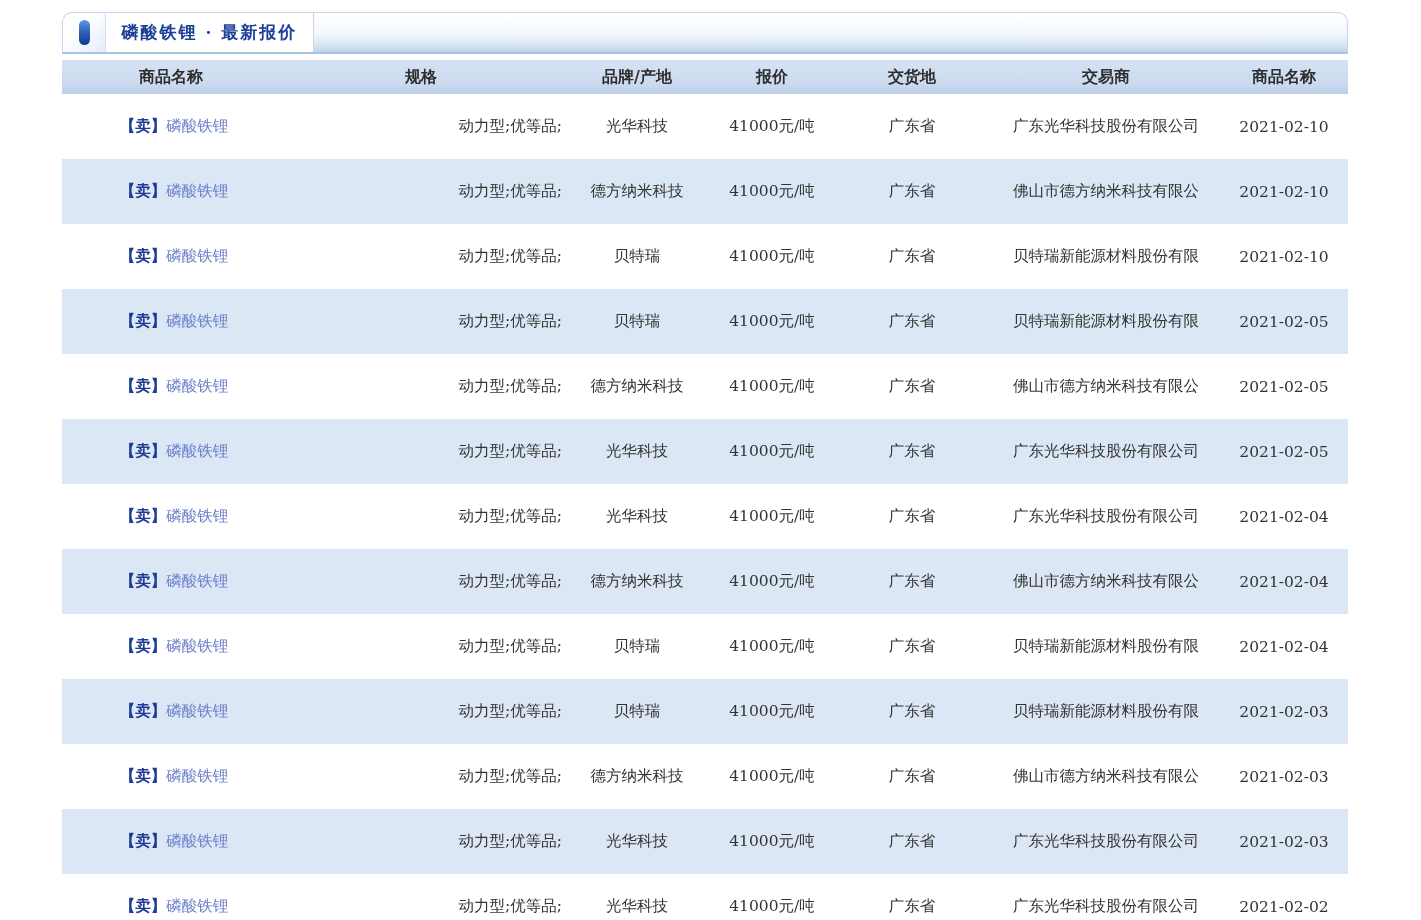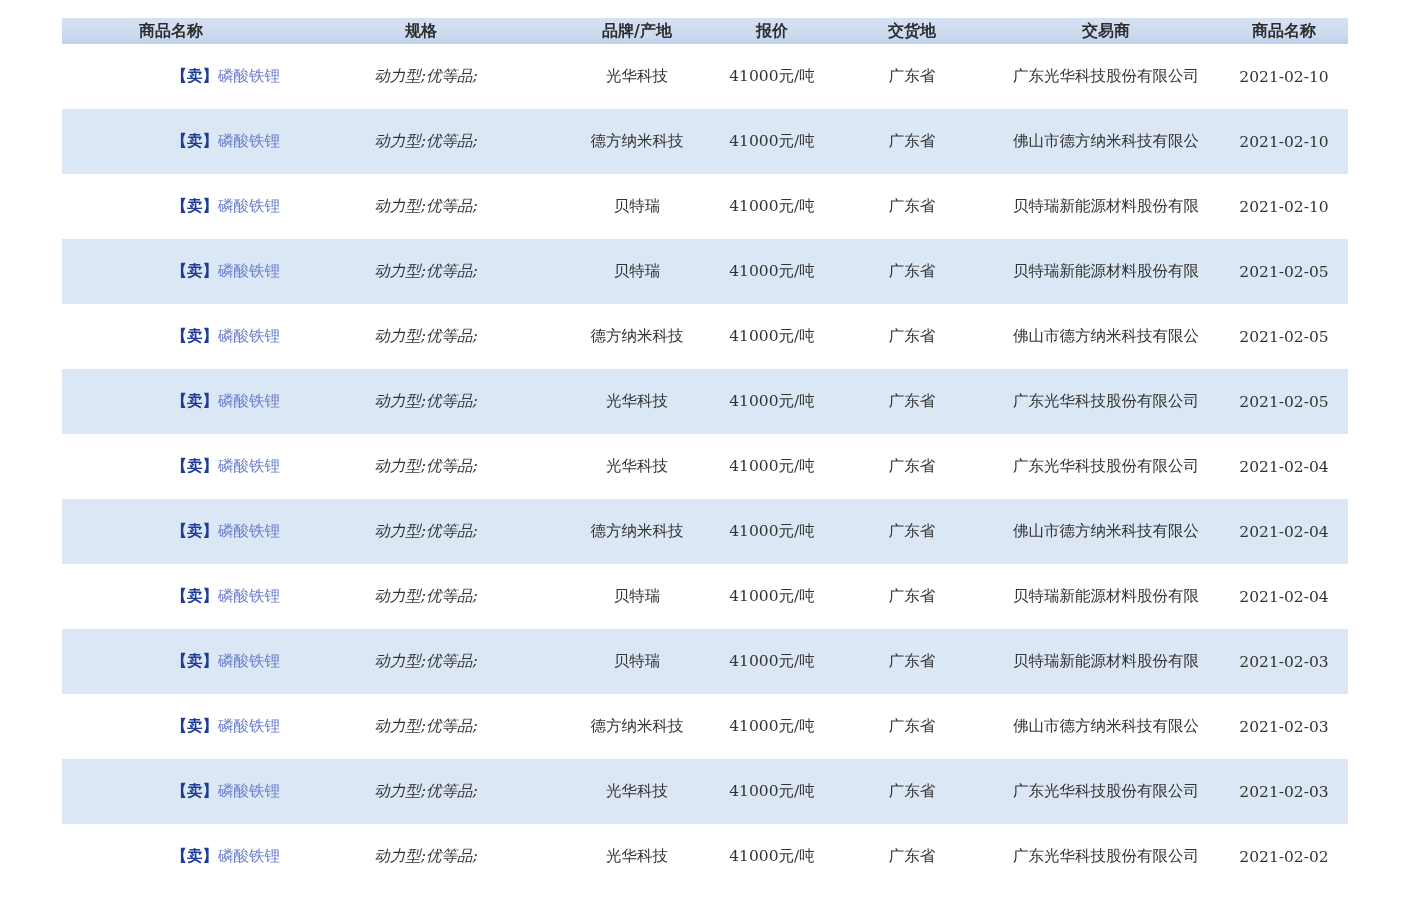--- a/index.html
+++ b/index.html
@@ -74,21 +74,21 @@
   }
   .quote-table col.c1 { width: 218px; }
   .quote-table col.c2 { width: 282px; }
   .quote-table col.c3 { width: 150px; }
   .quote-table col.c4 { width: 120px; }
   .quote-table col.c5 { width: 160px; }
   .quote-table col.c6 { width: 228px; }
   .quote-table col.c7 { width: 128px; }
 
   .quote-table thead th {
-    height: 26px;
+    height: 34px;
     background: linear-gradient(180deg, #d6e2f3 0%, #cbdaef 70%, #bccfe9 100%);
     color: #2e2e2e;
     font-size: 16px;
     font-weight: bold;
     text-align: center;
     padding: 0;
     white-space: nowrap;
   }
   .quote-table tbody td {
     height: 65px;
@@ -96,43 +96,51 @@
     color: #333333;
     text-align: center;
     padding: 0;
     white-space: nowrap;
     overflow: hidden;
   }
   .quote-table tbody tr:nth-child(even) {
     background: #dce7f6;
   }
   .quote-table td.col-name {
+    text-align: center;
+    padding-left: 6px;
+  }
+  .quote-table td.col-spec {
     text-align: right;
-    padding-left: 6px;
-  }
-  .quote-table td.col-spec {
-    text-align: center;
     padding-left: 10px;
-    font-style: italic;
   }
   .sell-tag {
     color: #1e3c96;
     font-weight: bold;
   }
   .product-link {
     color: #6b7ec9;
     text-decoration: none;
     cursor: pointer;
   }
 </style>
 </head>
 <body>
 
 <div class="content">
 
+  <div class="tabbar">
+    <div class="icon-box">
+      <span class="pill"></span>
+    </div>
+    <div class="active-tab">
+      <span class="tab-title">磷酸铁锂 · 最新报价</span>
+    </div>
+    <div class="bar-rest"></div>
+  </div>
 
   <table class="quote-table">
     <colgroup>
       <col class="c1">
         <col class="c2">
         <col class="c3">
         <col class="c4">
       <col class="c5">
         <col class="c6">
         <col class="c7">

